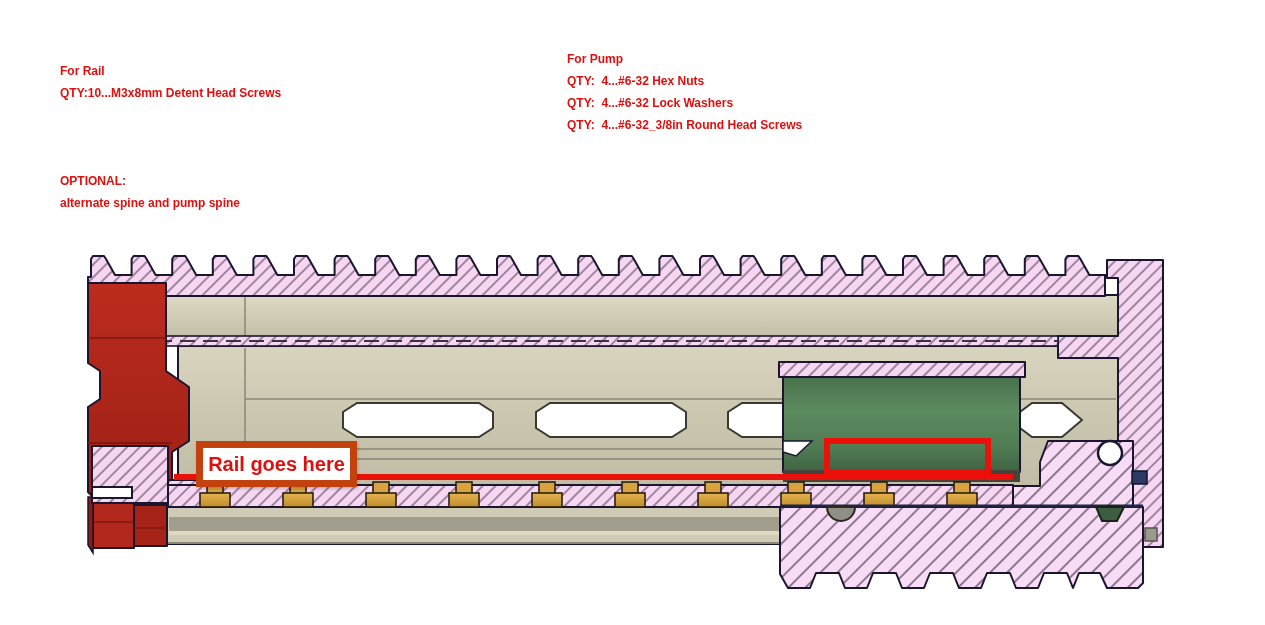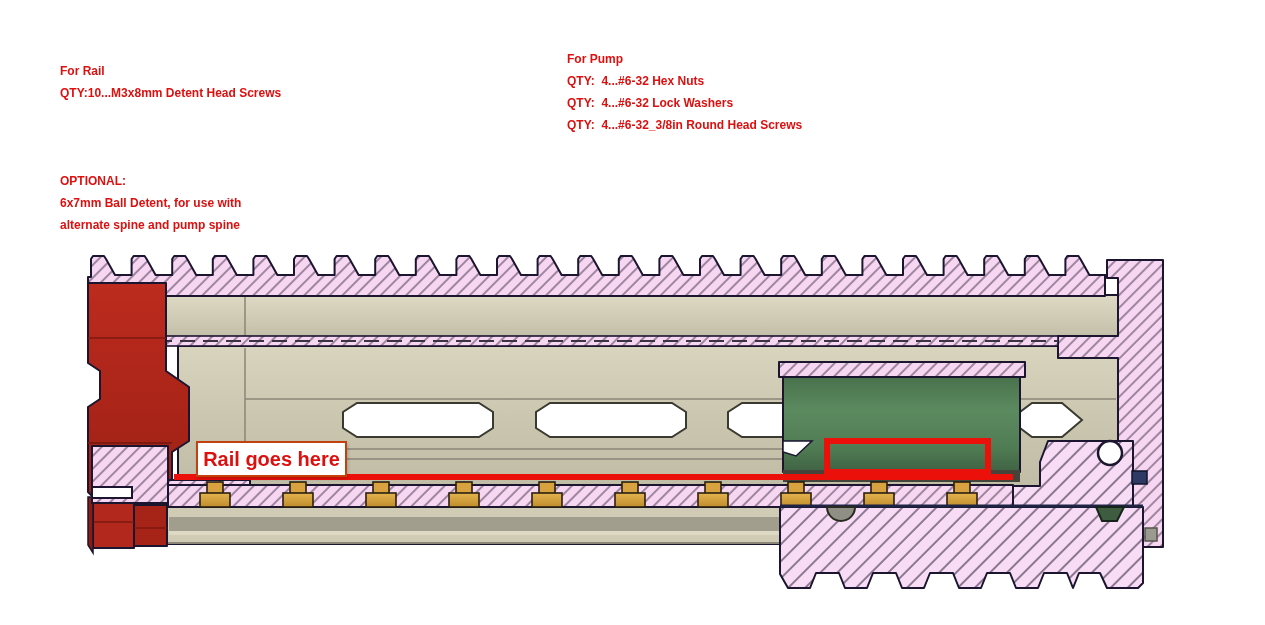--- a/index.html
+++ b/index.html
@@ -1,21 +1,21 @@
 <!DOCTYPE html>
 <html><head>
 <meta charset="utf-8">
 <style>
   html,body{margin:0;padding:0;background:#ffffff;}
   .stage{position:relative;width:1265px;height:625px;background:#ffffff;overflow:hidden;
          font-family:"Liberation Sans","DejaVu Sans",sans-serif;}
   .note{position:absolute;color:#DD1010;font-weight:bold;font-size:12px;line-height:22px;}
   .note .ln{white-space:pre;}
   .rail-label{position:absolute;left:196px;top:441px;width:147px;height:32px;background:#ffffff;
-      border:2px solid #c2410c;box-shadow:1px 2px 3px rgba(0,0,0,.18);display:flex;align-items:center;
+      border:7px solid #c2410c;box-shadow:1px 2px 3px rgba(0,0,0,.18);display:flex;align-items:center;
       justify-content:center;color:#DD1010;font-weight:bold;font-size:20px;}
   svg{position:absolute;left:0;top:0;}
   .edge{stroke:#1b1530;stroke-width:2;stroke-linejoin:round;}
   .thin{stroke:#8a8678;stroke-width:1.5;}
 </style>
 </head>
 <body>
 
 <div class="stage">
 
@@ -158,21 +158,20 @@
   <rect x="827" y="441" width="161" height="31" fill="none" stroke="#EC100A" stroke-width="6"></rect>
 </svg>
 
 <div class="note" style="left:60px;top:60px;">
   <div class="ln">For Rail</div>
   <div class="ln">QTY:10...M3x8mm Detent Head Screws</div>
 </div>
 
 <div class="note" style="left:60px;top:170px;">
   <div class="ln">OPTIONAL:</div>
-  <div class="ln">6x7mm Ball Detent, for use with</div>
   <div class="ln">alternate spine and pump spine</div>
 </div>
 
 <div class="note" style="left:567px;top:48px;">
   <div class="ln">For Pump</div>
   <div class="ln">QTY:  4...#6-32 Hex Nuts</div>
   <div class="ln">QTY:  4...#6-32 Lock Washers</div>
   <div class="ln">QTY:  4...#6-32_3/8in Round Head Screws</div>
 </div>
 

